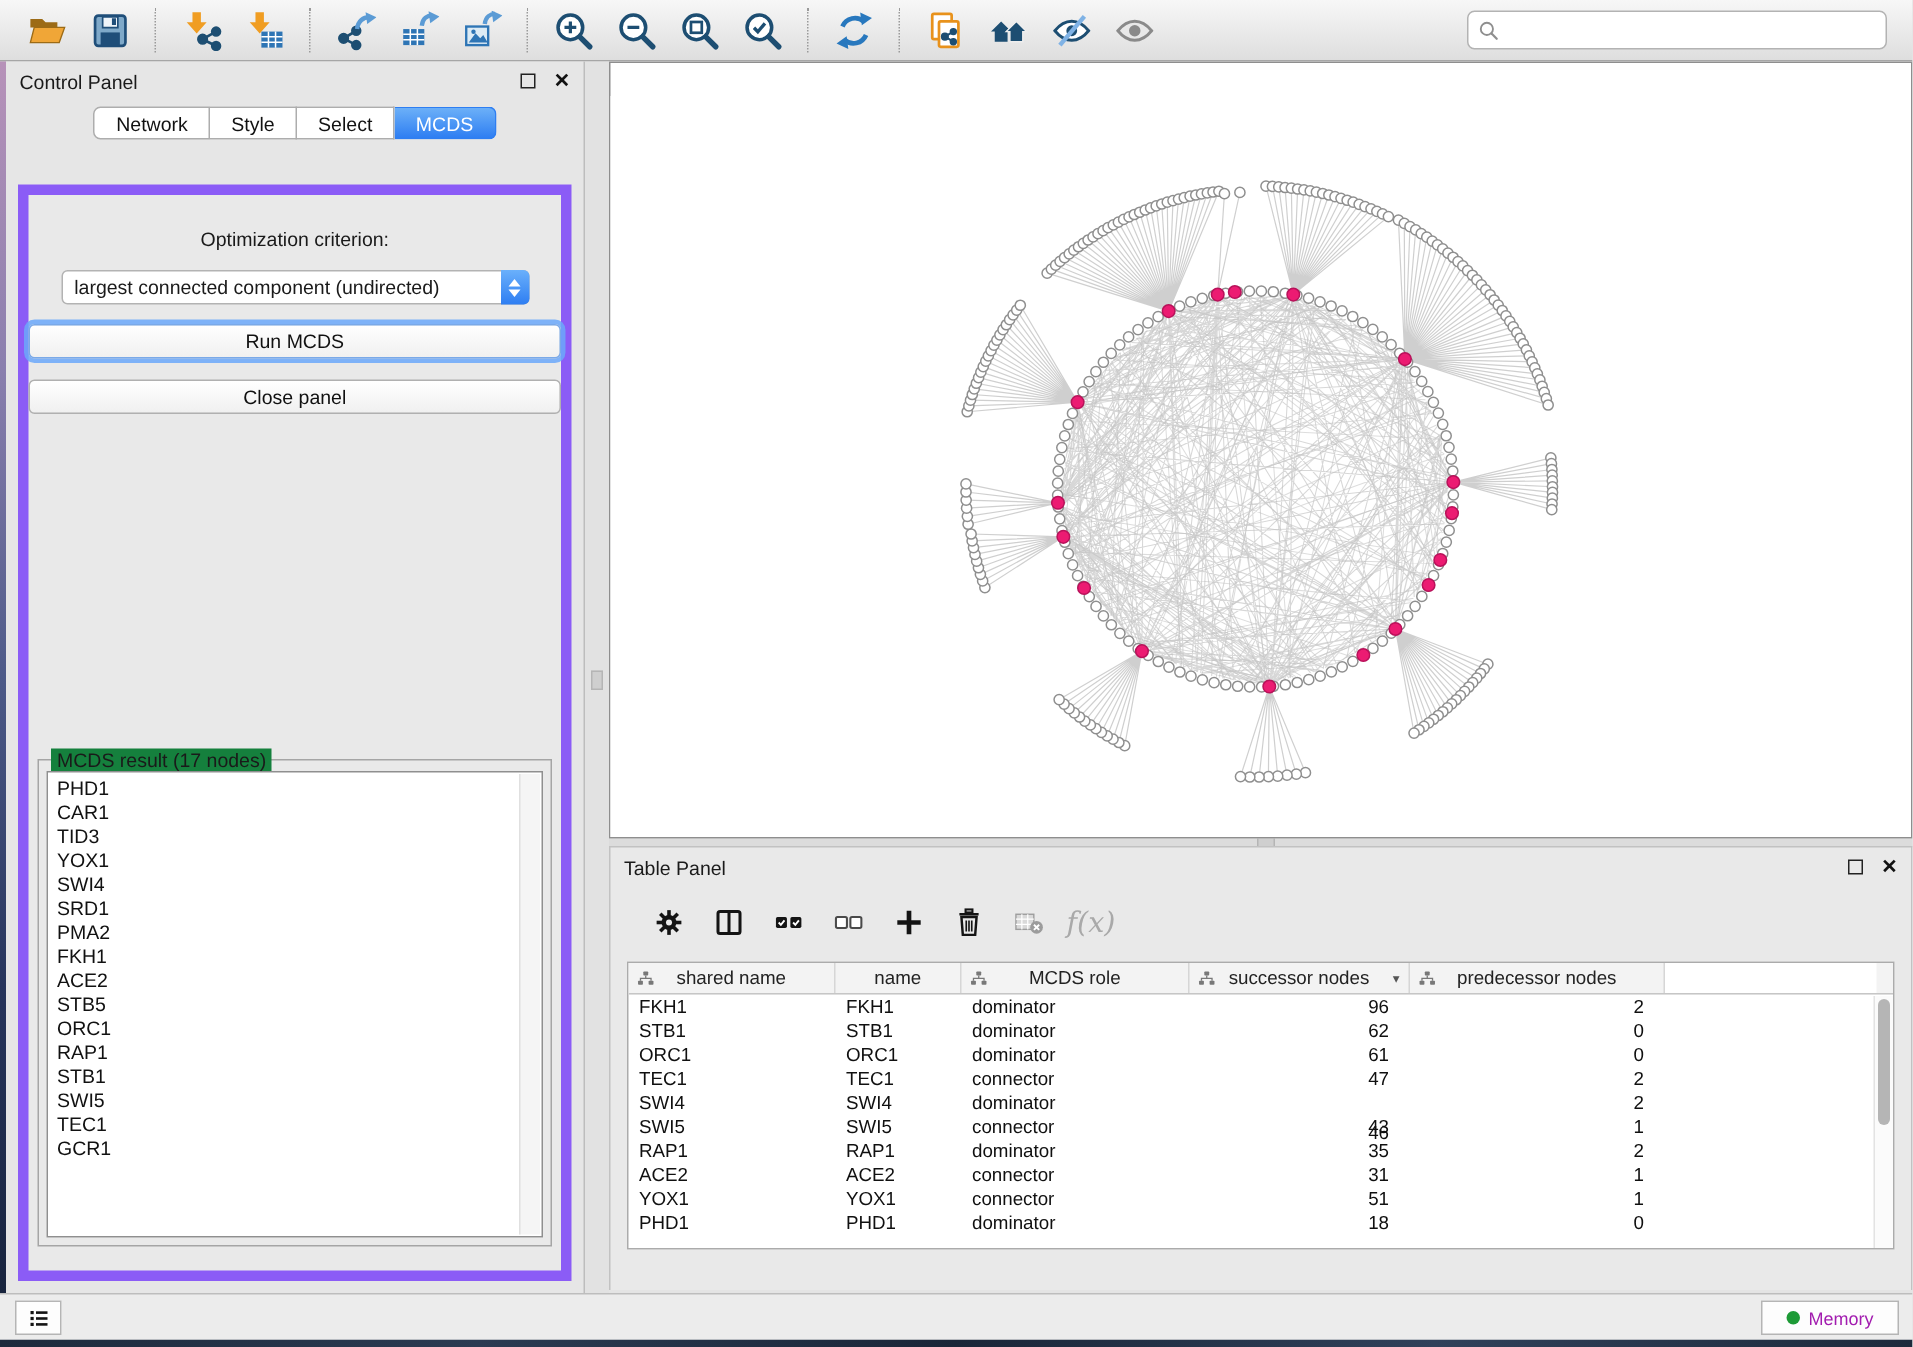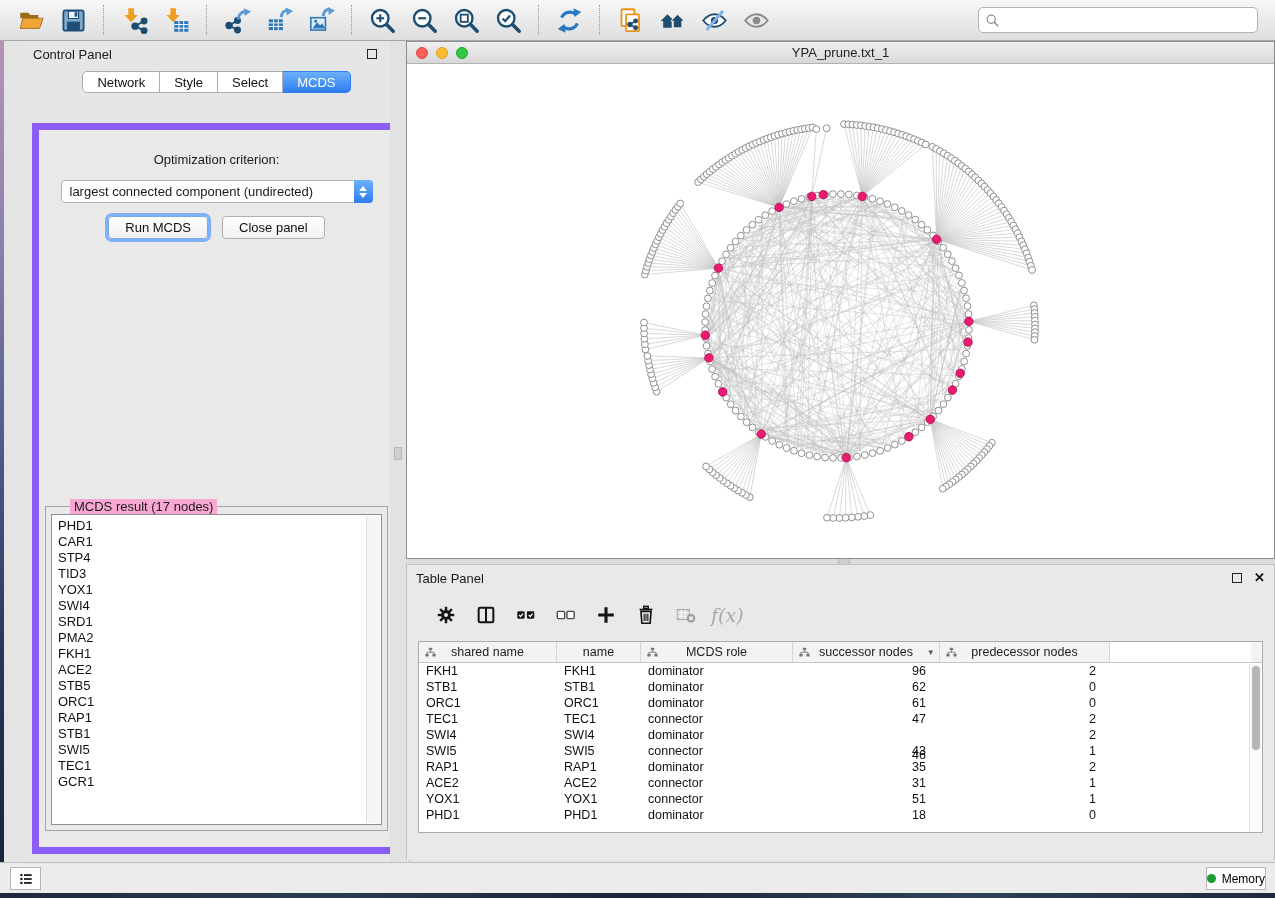--- a/index.html
+++ b/index.html
@@ -18,46 +18,46 @@
   .search-wrap svg { width:15px; height:15px; }
   .search-wrap input { border:none; outline:none; flex:1; height:20px; font-size:13px; background:transparent; }
 
   
   .wall-left { position:absolute; left:0; top:41px; width:4px; height:821px;
     background:linear-gradient(#b792b9,#8a7fae,#4d5a88,#27355c,#18243e); }
   .wall-bottom { position:absolute; left:0; top:893px; width:1275px; height:5px;
     background:linear-gradient(90deg,#1d2a3c,#2b3b52,#1a2638,#30415a,#1d2a3c); }
 
   
-  .cpanel { position:absolute; left:4px; top:41px; width:386px; height:821px; background:#e6e6e6; border-right:1px solid #bdbdbd;margin-left:20px; }
+  .cpanel { position:absolute; left:4px; top:41px; width:386px; height:821px; background:#e6e6e6; border-right:1px solid #bdbdbd; }
   .panel-head { height:26px; display:flex; align-items:center; padding:0 9px; font-size:13px; color:#1a1a1a; }
   .panel-head .spacer { flex:1; }
   .mini-float { width:10px; height:10px; border:1.5px solid #222; background:transparent; margin-right:12px; }
   .mini-close { font-size:13px; font-weight:bold; color:#111; line-height:10px; }
   .ctab-row { display:flex; justify-content:center; position:relative; z-index:2; margin-top:4px; }
   .ctab { height:22px; padding:0 14px; background:#fff; border:1px solid #adadad; border-left:none;
     font-size:13px; color:#111; display:flex; align-items:center; cursor:default; }
   .ctab:first-child { border-left:1px solid #adadad; border-radius:5px 0 0 5px; }
   .ctab:last-child { border-radius:0 5px 5px 0; }
   .ctab.active { background:linear-gradient(#6cb0f8,#2e7ef2); border-color:#2e7ef2; color:#fff; }
   .cbody { position:absolute; left:8px; right:8px; top:82px; bottom:8px; background:#e9e9e9; border:7px solid #8b5cf6; }
   .opt-label { text-align:center; margin-top:22px; font-size:13px; }
   .selectbox { width:312px; height:23px; margin:13px auto 0 auto; background:#fff; border:1px solid #b3b3b3;
     border-radius:4px; display:flex; align-items:center; position:relative; cursor:default; }
   .selectbox .sel-text { flex:1; font-size:13px; padding-left:8px; white-space:nowrap; overflow:hidden; }
   .sel-step { width:19px; height:23px; margin-right:-1px; background:linear-gradient(#6ab0fb,#2e7ef2); border-radius:0 4px 4px 0;
     display:flex; flex-direction:column; align-items:center; justify-content:center; gap:2px; }
   .sel-step .up { width:0; height:0; border-left:4px solid transparent; border-right:4px solid transparent; border-bottom:5px solid #fff; }
   .sel-step .dn { width:0; height:0; border-left:4px solid transparent; border-right:4px solid transparent; border-top:5px solid #fff; }
-  .btn-row { display:flex; justify-content:center; gap:14px; margin-top:13px; }
+  .btn-row { display:flex; justify-content:center; gap:14px; margin-top:13px;flex-direction:column; }
   .mac-btn { height:23px; padding:0 16px; background:linear-gradient(#ffffff,#f0f0f0); border:1px solid #b0b0b0;
     border-radius:4px; font-size:13px; color:#111; cursor:default; }
   .mac-btn.focused { box-shadow:0 0 0 3px rgba(107,168,250,.85); border-color:#7aa9e8; }
   .groupbox { position:absolute; left:6px; right:6px; top:376px; bottom:16px; border:1px solid #a5a5a5; }
-  .groupbox .legend { position:absolute; top:-8px; left:24px; background:#f9a8d4; padding:0 4px; font-size:13px; }
+  .groupbox .legend { position:absolute; top:-8px; left:8px; background:#15803d; padding:0 4px; font-size:13px; }
   .result-list { position:absolute; left:5px; right:5px; top:7px; bottom:5px; background:#fff; border:1px solid #8f8f8f; overflow:hidden; }
   .result-items { position:absolute; left:6px; top:3px; right:20px; }
   .result-items div { font-size:13px; line-height:16px; color:#111; }
   .list-scroll { position:absolute; right:1px; top:1px; bottom:1px; width:14px; background:#f5f5f5; border-left:1px solid #e0e0e0; }
 
   
   .vdivider { position:absolute; left:390px; top:41px; width:16px; height:821px; background:#e2e2e2; }
   .vgrip { position:absolute; left:4px; top:406px; width:8px; height:13px; background:#cfcfcf; border:1px solid #b5b5b5; }
   .hdivider { position:absolute; left:406px; top:559px; width:869px; height:5px; background:#dcdcdc; }
   .hgrip { position:absolute; left:432px; top:-3px; width:12px; height:9px; background:#cfcfcf; border:1px solid #b5b5b5; }
@@ -96,22 +96,22 @@
     display:flex; align-items:center; color:#111; cursor:default; }
   .ttab:first-child { border-left:1px solid #b3b3b3; border-radius:4px 0 0 4px; }
   .ttab:last-child { border-radius:0 4px 4px 0; }
   .ttab.active { background:linear-gradient(#5aa7f8,#2d7cf1); border-color:#2d7cf1; color:#fff; }
 
   
   .statusbar { position:absolute; left:0; top:862px; width:1275px; height:31px; background:#ececec; border-top:1px solid #bdbdbd; }
   .status-list-btn { position:absolute; left:10px; top:4px; width:31px; height:23px; background:#fdfdfd; border:1px solid #b5b5b5;
     display:flex; align-items:center; justify-content:center; cursor:default; }
   .status-list-btn svg { width:16px; height:16px; }
-  .memory-btn { position:absolute; right:9px; top:4px; height:23px; padding:0 0; background:#fdfdfd; border:1px solid #b5b5b5;
-    display:flex; align-items:center; gap:6px; font-size:12px; color:#000000; cursor:default; }
+  .memory-btn { position:absolute; right:9px; top:4px; height:23px; padding:0 16px; background:#fdfdfd; border:1px solid #b5b5b5;
+    display:flex; align-items:center; gap:6px; font-size:12px; color:#a21caf; cursor:default; }
   .memory-dot { width:9px; height:9px; border-radius:50%; background:#1d9a36; }
 </style>
 </head>
 <body>
 
 <svg width="0" height="0" style="position:absolute">
 <defs>
   <symbol id="i-open" viewBox="0 0 24 24">
     <path d="M2 5h7l2 2h7v3H2z" fill="#9c6b16"></path>
     <path d="M4.3 10h18l-3.2 9H2l2.3-9z" fill="#f0a637" stroke="#9c6b16" stroke-width=".8"></path>
@@ -419,21 +419,20 @@
     <div class="btn-row">
       <button class="mac-btn focused">Run MCDS</button>
       <button class="mac-btn">Close panel</button>
     </div>
     <div class="groupbox">
       <span class="legend">MCDS result (17 nodes)</span>
       <div class="result-list">
         <div class="result-items" id="result-items">
             <div>PHD1</div>
             <div>CAR1</div>
-            <div>STP4</div>
             <div>TID3</div>
             <div>YOX1</div>
             <div>SWI4</div>
             <div>SRD1</div>
             <div>PMA2</div>
             <div>FKH1</div>
             <div>ACE2</div>
             <div>STB5</div>
             <div>ORC1</div>
             <div>RAP1</div>
@@ -449,28 +448,20 @@
 </div>
 
 <div class="vdivider">
   <div class="vgrip"></div>
 </div>
 <div class="hdivider">
   <div class="hgrip"></div>
 </div>
 
 <div class="netwin">
-  <div class="net-title">
-    <span class="title">YPA_prune.txt_1</span>
-    <span class="tlights">
-      <span class="tl r"></span>
-      <span class="tl y"></span>
-      <span class="tl g"></span>
-    </span>
-  </div>
   <div class="net-canvas">
     <svg id="net-svg" width="867" height="494">
         <path d="M354.0 365.0L470.9 383.3M327.6 185.2L317.9 323.9M544.0 203.8L408.7 388.2M556.6 280.6L339.6 352.7M334.2 177.1L452.2 388.1M558.0 261.9L343.6 167.6M302.0 265.4L549.9 306.9M551.0 220.4L429.4 390.0M433.1 134.0L453.4 387.8M320.8 195.2L470.5 140.6M359.8 369.1L455.2 136.5M557.3 275.6L478.4 143.5M547.7 211.7L304.8 235.2M405.8 387.7L451.7 135.9M543.3 202.5L323.1 191.6M439.9 389.6L310.7 215.6M546.0 316.1L469.6 383.7M557.9 258.1L328.5 340.0M553.9 229.8L550.8 304.3M302.3 271.1L330.7 181.2M423.6 389.8L552.7 225.7M487.9 147.8L322.0 330.7M373.9 146.9L497.2 153.1M385.7 141.9L483.7 378.2M384.6 142.3L527.2 178.7M512.2 163.9L442.7 134.6M528.4 343.9L444.7 389.2M347.2 359.6L354.5 158.7M490.0 148.9L304.3 286.3M379.1 144.6L556.0 284.6M306.7 296.5L545.7 207.2M413.7 389.0L314.8 206.1M518.0 169.0L426.5 134.0M380.8 380.2L365.6 151.4M481.6 379.1L369.4 374.8M539.4 328.5L357.2 367.3M544.8 318.6L303.1 278.5M552.9 297.9L469.7 383.7M323.3 191.3L309.5 305.3M425.2 134.1L348.5 163.3M483.1 378.5L394.1 384.9M552.7 298.4L505.8 158.9M309.1 304.1L548.0 311.6M305.3 233.3L357.9 156.2M501.0 155.5L449.7 388.5M314.9 206.1L523.3 174.4M408.2 135.9L545.3 206.3M556.2 240.5L496.6 371.3M539.5 195.8L324.3 334.2M539.8 327.8L553.3 227.8M337.3 350.3L346.5 165.0M543.5 321.1L306.5 228.3M509.8 362.1L524.1 175.2M333.3 178.1L523.5 349.5M437.7 134.2L302.4 272.1M333.8 346.5L340.0 171.0M360.2 154.7L553.8 229.4M352.2 363.7L438.6 389.7M547.2 210.4L467.6 139.7M539.5 328.3L453.3 136.1M555.9 238.7L424.8 134.1M373.8 377.0L420.8 134.3M382.2 380.7L553.5 295.8M492.8 373.5L312.2 312.0M352.0 160.5L543.2 321.8M433.8 389.9L347.9 360.2M557.5 250.3L543.9 320.4M318.1 324.2L555.9 238.7M541.9 199.8L309.6 305.4M547.7 312.3L520.5 171.4M547.9 311.9L463.7 138.5M370.1 375.1L553.5 228.4M444.8 389.1L517.7 355.3M305.6 292.2L363.2 152.8M311.5 213.6L477.6 380.8M535.5 189.5L335.4 175.8M409.4 388.3L322.1 193.2M351.2 161.1L469.5 383.8M531.9 184.6L343.1 356.0M310.3 216.7L553.7 228.9M511.8 360.4L393.8 384.8M417.5 134.6L436.4 389.8M302.1 267.1L472.3 141.2M484.0 146.0L541.9 199.8M424.7 389.9L315.4 318.9M302.3 253.3L423.1 134.2M312.8 210.4L335.8 348.7M355.2 365.8L533.0 337.9M471.9 382.9L341.4 169.6M313.8 315.8L533.9 336.7M381.0 143.7L339.0 352.0M542.4 323.2L324.0 190.3M534.3 187.8L525.6 347.1M327.6 338.8L303.4 280.9M456.9 387.1L306.5 295.8M531.2 183.6L556.7 280.5M528.2 179.9L467.8 139.7M553.8 294.6L476.4 381.3M376.4 378.2L304.8 288.8M550.7 219.3L319.3 326.2M488.1 376.1L541.4 325.0M549.7 307.3L532.4 185.2M426.3 389.9L557.2 276.0M327.7 338.9L479.2 380.2M525.9 177.2L433.0 134.0M532.7 185.6L385.3 142.1M484.0 145.9L337.1 174.0M504.4 157.9L314.8 206.3" stroke="#cbcbcb" stroke-width="0.7" fill="none" opacity="0.65"></path>
         <path d="M372.1 143.4L474.7 142.0M372.1 143.4L523.0 350.0M372.1 143.4L557.0 245.7M372.1 143.4L307.6 299.4M372.1 143.4L379.9 379.8M372.1 143.4L501.7 156.0M372.1 143.4L302.0 261.9M372.1 143.4L321.4 329.8M372.1 143.4L307.4 225.2M372.1 143.4L391.4 384.0M372.1 143.4L309.5 218.8M372.1 143.4L408.3 388.2M372.1 143.4L544.7 205.2M372.1 143.4L490.3 149.1M372.1 143.4L502.5 156.5M372.1 143.4L476.8 142.9M372.1 143.4L557.6 272.3M372.1 143.4L317.0 322.2M372.1 143.4L318.5 324.8M372.1 143.4L382.1 380.7M372.1 143.4L411.3 135.4M372.1 143.4L447.7 135.2M372.1 143.4L507.3 364.0M372.1 143.4L539.0 329.1M372.1 143.4L555.1 289.2M404.8 132.4L319.1 198.2M404.8 132.4L400.8 386.6M404.8 132.4L552.9 226.3M404.8 132.4L557.3 275.0M404.8 132.4L415.3 389.1M404.8 132.4L331.4 180.4M404.8 132.4L312.5 312.8M404.8 132.4L376.6 378.3M404.8 132.4L311.0 214.9M404.8 132.4L548.4 310.6M404.8 132.4L434.8 389.9M404.8 132.4L302.0 261.8M404.8 132.4L390.7 383.8M404.8 132.4L311.8 311.1M404.8 132.4L387.2 382.6M404.8 132.4L393.5 384.7M404.8 132.4L302.7 248.7M404.8 132.4L549.4 308.2M404.8 132.4L335.8 348.7M404.8 132.4L318.6 325.1M404.8 132.4L333.8 177.5M455.2 132.4L513.5 359.0M455.2 132.4L341.2 169.8M455.2 132.4L546.8 314.3M455.2 132.4L342.3 168.8M455.2 132.4L496.4 371.4M455.2 132.4L538.2 330.3M455.2 132.4L403.8 387.3M455.2 132.4L320.6 195.6M455.2 132.4L343.6 356.5M455.2 132.4L335.5 175.7M455.2 132.4L310.5 308.0M455.2 132.4L534.0 187.3M455.2 132.4L554.6 291.3M455.2 132.4L399.3 137.7M455.2 132.4L440.7 389.5M455.2 132.4L556.4 281.9M455.2 132.4L336.3 349.2M455.2 132.4L303.1 245.0M455.2 132.4L302.3 271.4M455.2 132.4L305.1 290.1M455.2 132.4L547.8 211.8M455.2 132.4L324.9 188.9M455.2 132.4L356.4 157.2M455.2 132.4L394.5 385.0M455.2 132.4L452.9 387.9M455.2 132.4L486.3 147.1M529.6 175.4L430.1 390.0M529.6 175.4L350.4 161.7M529.6 175.4L315.9 319.9M529.6 175.4L490.9 374.6M529.6 175.4L475.0 381.8M529.6 175.4L344.8 357.6M529.6 175.4L304.7 288.1M529.6 175.4L415.7 389.2M529.6 175.4L464.4 138.7M529.6 175.4L520.3 352.7M529.6 175.4L317.1 201.6M529.6 175.4L321.0 194.9M529.6 175.4L313.1 314.1M529.6 175.4L495.0 151.7M529.6 175.4L456.2 136.7M529.6 175.4L557.0 278.3M529.6 175.4L308.3 301.5M529.6 175.4L557.0 277.8M529.6 175.4L329.4 182.9M529.6 175.4L338.9 351.9M529.6 175.4L360.7 154.4M529.6 175.4L347.3 164.3M529.6 175.4L535.8 334.0M561.9 257.4L505.1 158.3M561.9 257.4L338.2 351.2M561.9 257.4L445.9 389.0M561.9 257.4L304.2 285.6M561.9 257.4L414.7 389.1M561.9 257.4L439.6 389.6M561.9 257.4L360.1 369.2M561.9 257.4L511.0 162.9M561.9 257.4L304.6 236.5M561.9 257.4L311.3 309.8M561.9 257.4L367.4 150.4M561.9 257.4L515.6 166.8M561.9 257.4L476.2 142.6M561.9 257.4L456.5 136.8M561.9 257.4L537.8 330.9M561.9 257.4L422.3 134.2M561.9 257.4L367.5 373.7M561.9 257.4L321.9 193.4M561.9 257.4L537.4 331.7M561.9 257.4L326.9 337.8M561.9 257.4L455.6 136.6M523.3 355.3L302.6 274.3M523.3 355.3L307.9 223.5M523.3 355.3L552.8 225.9M523.3 355.3L305.2 233.7M523.3 355.3L425.9 389.9M523.3 355.3L527.6 179.2M523.3 355.3L493.4 150.8M523.3 355.3L303.3 243.9M523.3 355.3L483.3 378.4M523.3 355.3L336.9 174.2M523.3 355.3L306.5 228.5M523.3 355.3L435.2 389.9M523.3 355.3L391.7 139.9M523.3 355.3L544.2 204.2M523.3 355.3L531.4 183.9M523.3 355.3L388.8 383.2M523.3 355.3L316.1 320.4M523.3 355.3L553.3 227.5M523.3 355.3L303.0 245.8M523.3 355.3L557.8 255.0M523.3 355.3L526.0 177.4M523.3 355.3L322.0 330.7M523.3 355.3L353.0 364.2M523.3 355.3L386.3 382.3M523.3 355.3L553.0 226.5M439.2 393.7L369.8 149.1M439.2 393.7L302.1 265.9M439.2 393.7L469.4 140.2M439.2 393.7L396.2 138.5M439.2 393.7L368.1 374.0M439.2 393.7L555.1 289.1M439.2 393.7L467.3 139.6M439.2 393.7L543.6 321.0M439.2 393.7L305.6 292.3M439.2 393.7L302.3 253.2M439.2 393.7L558.0 262.8M439.2 393.7L332.8 178.7M439.2 393.7L546.7 209.4M439.2 393.7L330.0 341.9M439.2 393.7L548.5 213.7M439.2 393.7L327.6 185.1M439.2 393.7L496.9 152.8M439.2 393.7L526.7 178.2M439.2 393.7L426.0 134.1M439.2 393.7L554.3 231.5M439.2 393.7L342.6 355.5M354.3 370.1L442.4 389.4M354.3 370.1L316.2 320.6M354.3 370.1L537.4 192.3M354.3 370.1L413.2 135.1M354.3 370.1L317.5 200.9M354.3 370.1L535.3 334.8M354.3 370.1L552.9 226.2M354.3 370.1L415.5 389.2M354.3 370.1L302.4 252.2M354.3 370.1L472.6 382.7M354.3 370.1L441.9 389.4M354.3 370.1L558.0 263.8M354.3 370.1L430.5 390.0M354.3 370.1L457.8 137.1M354.3 370.1L332.2 179.4M354.3 370.1L526.8 345.8M354.3 370.1L487.4 376.4M354.3 370.1L558.0 263.2M354.3 370.1L426.8 390.0M354.3 370.1L462.6 138.2M354.3 370.1L319.5 326.6M354.3 370.1L480.7 144.5M354.3 370.1L355.5 157.9M354.3 370.1L302.4 251.4M354.3 370.1L322.8 332.0M354.3 370.1L311.0 214.8M301.9 293.9L472.4 141.2M301.9 293.9L363.7 371.5M301.9 293.9L391.3 384.0M301.9 293.9L444.7 389.1M301.9 293.9L420.0 389.6M301.9 293.9L449.7 388.5M301.9 293.9L469.1 383.9M301.9 293.9L370.3 375.2M301.9 293.9L443.1 134.7M301.9 293.9L433.0 134.0M301.9 293.9L546.9 209.9M301.9 293.9L523.9 349.0M301.9 293.9L376.3 145.8M301.9 293.9L555.9 285.2M301.9 293.9L343.5 356.3M301.9 293.9L356.5 157.2M301.9 293.9L460.2 386.4M301.9 293.9L466.2 139.2M301.9 293.9L377.4 378.7M301.9 293.9L434.1 389.9M301.9 293.9L475.6 381.6M301.9 293.9L455.3 387.5M301.9 293.9L302.0 258.9M298.3 271.2L518.4 169.4M298.3 271.2L358.0 367.8M298.3 271.2L387.1 141.4M298.3 271.2L319.1 198.1M298.3 271.2L446.6 388.9M298.3 271.2L436.6 134.2M298.3 271.2L361.8 153.7M298.3 271.2L478.8 143.7M298.3 271.2L417.1 389.3M298.3 271.2L440.6 389.6M298.3 271.2L313.5 315.1M298.3 271.2L386.5 382.4M298.3 271.2L348.3 360.6M298.3 271.2L327.4 185.5M298.3 271.2L320.1 327.6M298.3 271.2L417.3 134.6M298.3 271.2L413.5 135.1M298.3 271.2L403.7 136.7M298.3 271.2L311.5 213.6M298.3 271.2L396.2 138.6M298.3 271.2L311.4 213.9M298.3 271.2L537.8 192.9M298.3 271.2L498.1 153.6M298.3 271.2L424.3 134.1M298.3 271.2L457.7 137.0M311.4 204.1L437.1 389.8M311.4 204.1L339.1 171.9M311.4 204.1L314.5 317.1M311.4 204.1L303.7 241.1M311.4 204.1L543.1 322.0M311.4 204.1L466.7 384.6M311.4 204.1L370.5 148.7M311.4 204.1L323.8 333.5M311.4 204.1L558.0 262.4M311.4 204.1L536.4 190.8M311.4 204.1L520.8 352.2M311.4 204.1L303.6 282.3M311.4 204.1L469.9 140.4M311.4 204.1L527.6 179.2M311.4 204.1L557.7 253.5M311.4 204.1L341.9 354.8M311.4 204.1L520.9 352.1M311.4 204.1L333.8 346.4M311.4 204.1L409.5 135.6M311.4 204.1L498.9 369.9M311.4 204.1L302.3 270.5M311.4 204.1L442.9 134.6M311.4 204.1L312.8 313.5M311.4 204.1L339.7 171.3" stroke="#bdbdbd" stroke-width="0.7" fill="none" opacity="0.6"></path>
         <path d="M372.1 143.4L291.1 118.1M372.1 143.4L293.9 115.4M372.1 143.4L296.8 112.8M372.1 143.4L299.7 110.2M372.1 143.4L302.7 107.7M372.1 143.4L305.8 105.2M372.1 143.4L308.9 102.8M372.1 143.4L312.0 100.5M372.1 143.4L315.2 98.2M372.1 143.4L318.4 96.0M372.1 143.4L321.7 93.9M372.1 143.4L325.0 91.8M372.1 143.4L328.4 89.8M372.1 143.4L331.7 87.8M372.1 143.4L335.2 85.9M372.1 143.4L338.6 84.1M372.1 143.4L342.1 82.3M372.1 143.4L345.7 80.6M372.1 143.4L349.2 79.0M372.1 143.4L352.8 77.5M372.1 143.4L356.5 76.0M372.1 143.4L360.1 74.6M372.1 143.4L363.8 73.3M372.1 143.4L367.5 72.0M372.1 143.4L371.2 70.8M372.1 143.4L375.0 69.7M372.1 143.4L378.7 68.7M372.1 143.4L382.5 67.7M372.1 143.4L386.4 66.8M372.1 143.4L390.2 66.0M372.1 143.4L394.0 65.3M372.1 143.4L397.9 64.6M372.1 143.4L401.7 64.0M372.1 143.4L405.6 63.5M404.8 132.4L409.3 65.1M404.8 132.4L419.6 64.3M455.2 132.4L437.0 60.1M455.2 132.4L441.3 60.3M455.2 132.4L445.5 60.6M455.2 132.4L449.7 61.0M455.2 132.4L453.9 61.4M455.2 132.4L458.1 62.0M455.2 132.4L462.3 62.6M455.2 132.4L466.5 63.3M455.2 132.4L470.6 64.1M455.2 132.4L474.8 65.0M455.2 132.4L478.9 66.0M455.2 132.4L483.0 67.1M455.2 132.4L487.0 68.2M455.2 132.4L491.1 69.5M455.2 132.4L495.1 70.8M455.2 132.4L499.1 72.2M455.2 132.4L503.0 73.7M455.2 132.4L507.0 75.2M455.2 132.4L510.9 76.9M455.2 132.4L514.7 78.6M455.2 132.4L518.6 80.4M529.6 175.4L525.3 82.8M529.6 175.4L529.2 84.9M529.6 175.4L533.0 87.1M529.6 175.4L536.8 89.3M529.6 175.4L540.5 91.7M529.6 175.4L544.2 94.1M529.6 175.4L547.8 96.7M529.6 175.4L551.3 99.2M529.6 175.4L554.8 101.9M529.6 175.4L558.3 104.7M529.6 175.4L561.7 107.5M529.6 175.4L565.0 110.4M529.6 175.4L568.2 113.3M529.6 175.4L571.4 116.4M529.6 175.4L574.6 119.5M529.6 175.4L577.6 122.6M529.6 175.4L580.6 125.9M529.6 175.4L583.5 129.2M529.6 175.4L586.4 132.5M529.6 175.4L589.1 136.0M529.6 175.4L591.8 139.4M529.6 175.4L594.5 143.0M529.6 175.4L597.0 146.6M529.6 175.4L599.5 150.2M529.6 175.4L601.8 153.9M529.6 175.4L604.2 157.7M529.6 175.4L606.4 161.5M529.6 175.4L608.5 165.3M529.6 175.4L610.6 169.2M529.6 175.4L612.5 173.2M529.6 175.4L614.4 177.2M529.6 175.4L616.2 181.2M529.6 175.4L617.9 185.2M529.6 175.4L619.6 189.3M529.6 175.4L621.1 193.5M529.6 175.4L622.5 197.6M529.6 175.4L623.9 201.8M529.6 175.4L625.1 206.0M561.9 257.4L626.9 241.3M561.9 257.4L627.3 245.1M561.9 257.4L627.6 249.0M561.9 257.4L627.8 252.8M561.9 257.4L627.9 256.6M561.9 257.4L628.0 260.5M561.9 257.4L628.0 264.3M561.9 257.4L627.9 268.1M561.9 257.4L627.7 272.0M561.9 257.4L627.5 275.8M523.3 355.3L584.9 378.8M523.3 355.3L582.5 381.9M523.3 355.3L580.0 385.0M523.3 355.3L577.5 388.1M523.3 355.3L574.8 391.1M523.3 355.3L572.2 394.0M523.3 355.3L569.4 396.9M523.3 355.3L566.6 399.7M523.3 355.3L563.8 402.5M523.3 355.3L560.8 405.2M523.3 355.3L557.9 407.9M523.3 355.3L554.9 410.5M523.3 355.3L551.8 413.0M523.3 355.3L548.7 415.5M523.3 355.3L545.5 417.9M523.3 355.3L542.3 420.2M523.3 355.3L539.0 422.5M523.3 355.3L535.7 424.7M439.2 393.7L463.3 451.1M439.2 393.7L457.2 452.1M439.2 393.7L451.0 452.8M439.2 393.7L444.8 453.4M439.2 393.7L438.6 453.8M439.2 393.7L432.4 454.0M439.2 393.7L426.2 454.0M439.2 393.7L420.0 453.7M354.3 370.1L342.8 433.1M354.3 370.1L338.9 431.0M354.3 370.1L335.0 428.8M354.3 370.1L331.1 426.6M354.3 370.1L327.3 424.2M354.3 370.1L323.6 421.8M354.3 370.1L319.9 419.3M354.3 370.1L316.2 416.7M354.3 370.1L312.7 414.0M354.3 370.1L309.2 411.2M354.3 370.1L305.7 408.4M354.3 370.1L302.4 405.4M354.3 370.1L299.1 402.4M301.9 293.9L249.6 327.7M301.9 293.9L248.1 323.3M301.9 293.9L246.6 318.9M301.9 293.9L245.3 314.5M301.9 293.9L244.1 310.1M301.9 293.9L243.0 305.6M301.9 293.9L242.0 301.1M301.9 293.9L241.1 296.6M301.9 293.9L240.4 292.0M298.3 271.2L238.4 285.5M298.3 271.2L237.9 280.2M298.3 271.2L237.4 274.8M298.3 271.2L237.1 269.4M298.3 271.2L237.0 264.0M298.3 271.2L237.0 258.6M311.4 204.1L237.8 210.5M311.4 204.1L238.9 206.6M311.4 204.1L240.0 202.8M311.4 204.1L241.2 199.0M311.4 204.1L242.5 195.2M311.4 204.1L243.9 191.5M311.4 204.1L245.4 187.8M311.4 204.1L246.9 184.1M311.4 204.1L248.5 180.4M311.4 204.1L250.2 176.8M311.4 204.1L251.9 173.2M311.4 204.1L253.7 169.7M311.4 204.1L255.6 166.1M311.4 204.1L257.6 162.7M311.4 204.1L259.6 159.2M311.4 204.1L261.7 155.8M311.4 204.1L263.9 152.5M311.4 204.1L266.1 149.1M311.4 204.1L268.4 145.9M311.4 204.1L270.8 142.7M311.4 204.1L273.2 139.5" stroke="#c7c7c7" stroke-width="0.8" fill="none" opacity="0.85"></path>
         <circle cx="291.1" cy="118.1" r="3.4" fill="#ffffff" stroke="#8f8f8f" stroke-width="1"></circle>
         <circle cx="293.9" cy="115.4" r="3.4" fill="#ffffff" stroke="#8f8f8f" stroke-width="1"></circle>
         <circle cx="296.8" cy="112.8" r="3.4" fill="#ffffff" stroke="#8f8f8f" stroke-width="1"></circle>
         <circle cx="299.7" cy="110.2" r="3.4" fill="#ffffff" stroke="#8f8f8f" stroke-width="1"></circle>
         <circle cx="302.7" cy="107.7" r="3.4" fill="#ffffff" stroke="#8f8f8f" stroke-width="1"></circle>

